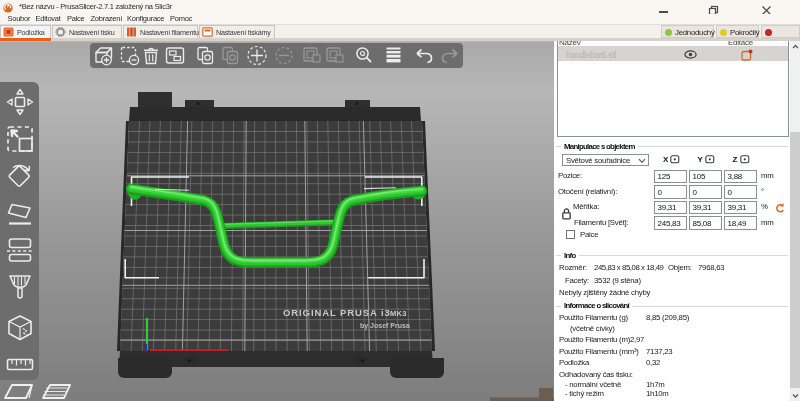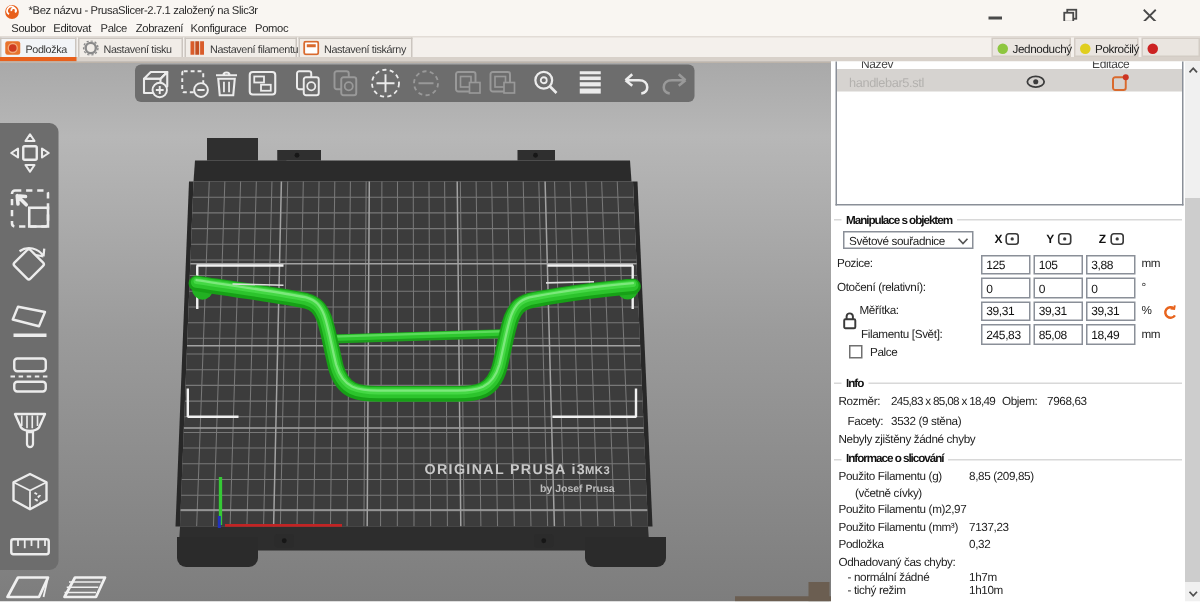--- a/index.html
+++ b/index.html
@@ -215,21 +215,21 @@
     <path d="M7,10.5 V15 M11.5,10.5 V16.5 M16,10.5 V15 M20.5,10.5 V16.5 M25,10.5 V15" stroke="#ececec" stroke-width="1.2"></path>
   </svg>
 <svg class="abs" style="left:2px;top:382px" width="78" height="19" viewBox="0 0 78 19">
     <path d="M10,3 H30 L24,16 H3 Z" fill="none" stroke="#f0f0f0" stroke-width="1.8" stroke-linejoin="round"></path>
     <path d="M30,3 L27,16" stroke="#f0f0f0" stroke-width="1.2"></path>
     <path d="M48,3 H68 L62,16 H41 Z" fill="none" stroke="#f0f0f0" stroke-width="1.8" stroke-linejoin="round"></path>
     <path d="M44,6 L65,6 M42.5,9.5 L63.5,9.5 M41,13 L62,13" stroke="#f0f0f0" stroke-width="0.9"></path>
   </svg>
 <div class="abs" style="left:553.5px;top:40.5px;width:246.5px;height:360.5px;background:#fff"></div>
 <div class="abs" style="left:557px;top:40.5px;width:231.5px;height:96.5px;border:1px solid #8a8f98;border-top:none;overflow:hidden">
-    <div class="t" style="left:16px;top:-2.5px;font-size:8px;color:#444">Název</div>
+    <div class="t" style="left:1px;top:-2.5px;font-size:8px;color:#444">Název</div>
     <div class="t" style="left:170px;top:-2.5px;font-size:8px;color:#444">Editace</div>
     <div class="abs" style="left:0;top:5.5px;width:231.5px;height:15px;background:#d6d3d0"></div>
     <div class="t" style="left:8px;top:9px;font-size:8.5px;color:#b3b1ae">handlebar5.stl</div>
     <svg class="abs" style="left:126px;top:9px" width="13" height="9">
       <ellipse cx="6.5" cy="4.5" rx="5.6" ry="3.6" fill="none" stroke="#3c3c3c" stroke-width="1.2"></ellipse>
       <circle cx="6.5" cy="4.5" r="1.7" fill="#3c3c3c"></circle>
     </svg>
     <svg class="abs" style="left:183px;top:8px" width="12" height="12">
       <rect x="1" y="2.5" width="8.5" height="8.5" rx="1.5" fill="none" stroke="#d96a2e" stroke-width="1.3"></rect>
       <circle cx="9.5" cy="2.5" r="2" fill="#cc3322"></circle>
@@ -320,16 +320,16 @@
 <div class="t" style="left:561px;top:301px;font-size:7.8px;font-weight:bold;letter-spacing:-0.7px;color:#111;background:#fff;padding:0 3px">Informace o slicování</div>
 <div class="t" style="left:559px;top:313px;font-size:7.8px;color:#222">Použito Filamentu (g)</div>
 <div class="t" style="left:646px;top:313px;font-size:7.8px;color:#222">8,85 (209,85)</div>
 <div class="t" style="left:570px;top:323.5px;font-size:7.8px;color:#222">(včetně cívky)</div>
 <div class="t" style="left:559px;top:335px;font-size:7.8px;color:#222">Použito Filamentu (m)</div>
 <div class="t" style="left:630px;top:335px;font-size:7.8px;color:#222">2,97</div>
 <div class="t" style="left:559px;top:346.5px;font-size:7.8px;color:#222">Použito Filamentu (mm³)</div>
 <div class="t" style="left:646px;top:346.5px;font-size:7.8px;color:#222">7137,23</div>
 <div class="t" style="left:559px;top:358px;font-size:7.8px;color:#222">Podložka</div>
 <div class="t" style="left:646px;top:358px;font-size:7.8px;color:#222">0,32</div>
-<div class="t" style="left:559px;top:369.5px;font-size:7.8px;color:#222">Odhadovaný čas chyby:</div>
-<div class="t" style="left:565px;top:380px;font-size:7.8px;color:#222">- normální žádné</div>
+<div class="t" style="left:559px;top:369.5px;font-size:7.8px;color:#222">Odhadovaný čas tisku:</div>
+<div class="t" style="left:565px;top:380px;font-size:7.8px;color:#222">- normální včetně</div>
 <div class="t" style="left:646px;top:380px;font-size:7.8px;color:#222">1h7m</div>
 <div class="t" style="left:565px;top:388.5px;font-size:7.8px;color:#222">- tichý režim</div>
 <div class="t" style="left:646px;top:388.5px;font-size:7.8px;color:#222">1h10m</div>
 </body></html>

